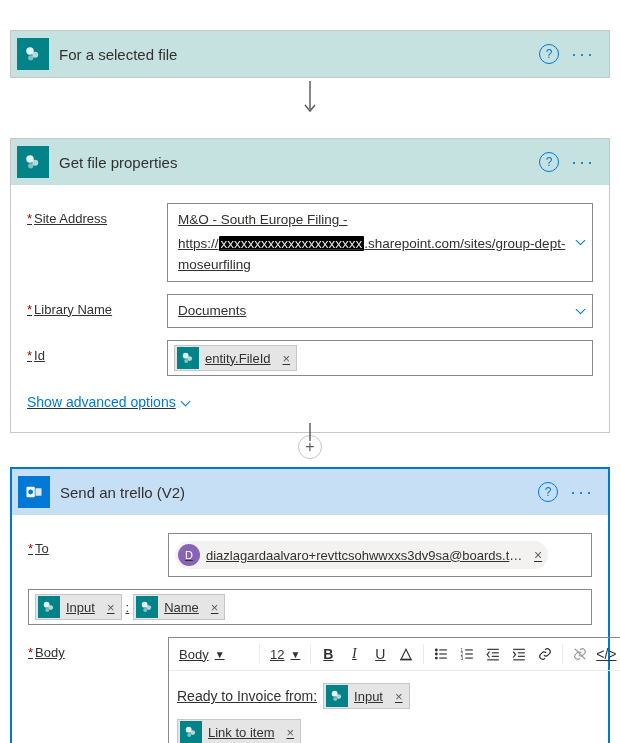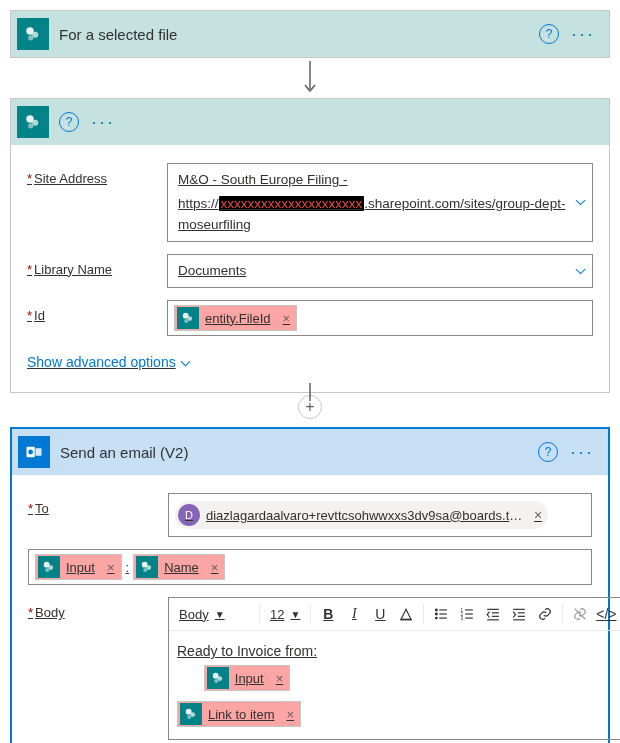--- a/index.html
+++ b/index.html
@@ -8,20 +8,21 @@
     padding: 10px;
     font-family: "Segoe UI", -apple-system, sans-serif;
     font-size: 14px;
     color: #323130;
     background: #fff;
     width: 620px;
   }
   .card {
     border: 1px solid #c8c6c4;
     background: #fff;
+    margin-top: 20px;
   }
   .card.selected { border: 2px solid #0078d4; }
   .card-header {
     display: flex;
     align-items: center;
     height: 46px;
     background: #c6e2e0;
     position: relative;
   }
   .card-header.blue { background: #c7dff4; }
@@ -76,21 +77,21 @@
   .token-row {
     border: 1px solid #8a8886;
     min-height: 36px;
     display: flex; align-items: center; flex-wrap: wrap;
     gap: 4px;
     padding: 4px 6px;
     font-size: 13px;
   }
   .token {
     display: inline-flex; align-items: center;
-    background: #fca5a5;
+    background: #e5e5e5;
     border: 1px solid #c8c6c4;
     height: 26px;
     padding: 0 6px 0 0;
     font-size: 13px;
     gap: 6px;
   }
   .token-icon {
     width: 22px; height: 22px; margin: 2px 0 2px 2px;
     background: #038387;
     display: flex; align-items: center; justify-content: center;
@@ -143,21 +144,21 @@
   .ed-btn {
     width: 22px; height: 24px;
     display: flex; align-items: center; justify-content: center;
     cursor: pointer; color: #323130; font-size: 14px;
   }
   .editor-body {
     padding: 12px 8px;
     display: flex; flex-direction: column; gap: 10px;
     align-items: flex-start;
   }
-  .body-line { display: flex; align-items: center; gap: 6px; flex-wrap: wrap; flex-direction: column; }
+  .body-line { display: flex; align-items: center; gap: 6px; flex-wrap: wrap; }
   .arrow-down {
     display: flex; justify-content: center; align-items: center;
     height: 40px;
   }
   .add-row {
     display: flex; justify-content: center; align-items: center;
     height: 28px; position: relative;
   }
   .add-btn {
     width: 24px; height: 24px; border: 1px solid #c8c6c4;
@@ -166,21 +167,21 @@
     color: #605e5c; cursor: pointer;
     font-size: 16px; line-height: 1;
   }
   .chev-down::after {
     content: ""; display: inline-block;
     border: solid currentColor; border-width: 0 1.5px 1.5px 0;
     padding: 3px; transform: rotate(45deg);
     margin-bottom: 2px;
   }
   .redacted {
-    background: #000; color: #ef4444; border-radius: 1px;
+    background: #000; color: #e5e5e5; border-radius: 1px;
     padding: 0 2px;
   }
   svg { display: block; }
   .sp-svg { width: 18px; height: 18px; }
   .sp-mini { width: 14px; height: 14px; }
 </style>
 </head>
 <body>
 
 <div class="card">
@@ -209,20 +210,21 @@
 
 <div class="card">
   <div class="card-header">
     <div class="hdr-icon sp">
       <svg class="sp-svg" viewBox="0 0 24 24">
           <circle cx="8" cy="8" r="5" fill="#fff" opacity="0.9"></circle>
           <circle cx="15" cy="13" r="4" fill="#fff" opacity="0.7"></circle>
           <circle cx="9" cy="17" r="3.5" fill="#fff" opacity="0.5"></circle>
         </svg>
     </div>
+    <div class="hdr-title">Get file properties</div>
     <div class="hdr-actions">
       <span class="help-icon">?</span>
       <span class="ellipsis">···</span>
     </div>
   </div>
   <div class="card-body">
     <div class="row">
       <div class="row-label req">Site Address</div>
       <div class="row-field">
         <div class="select-box">
@@ -279,21 +281,21 @@
 
 <div class="card selected" style="margin-top:6px;">
   <div class="card-header blue">
     <div class="hdr-icon ol">
       <svg class="sp-svg" viewBox="0 0 24 24">
           <rect x="2" y="5" width="11" height="14" rx="1" fill="#fff"></rect>
           <rect x="14" y="7" width="8" height="10" fill="#fff" opacity="0.85"></rect>
           <circle cx="7.5" cy="12" r="3.2" fill="#0078d4"></circle>
         </svg>
     </div>
-    <div class="hdr-title">Send an email (V2)</div>
+    <div class="hdr-title">Send an trello (V2)</div>
     <div class="hdr-actions">
       <span class="help-icon">?</span>
       <span class="ellipsis">···</span>
     </div>
   </div>
   <div class="card-body">
     <div class="row">
       <div class="row-label req">To</div>
       <div class="row-field">
         <div class="token-row" style="min-height:44px;">

